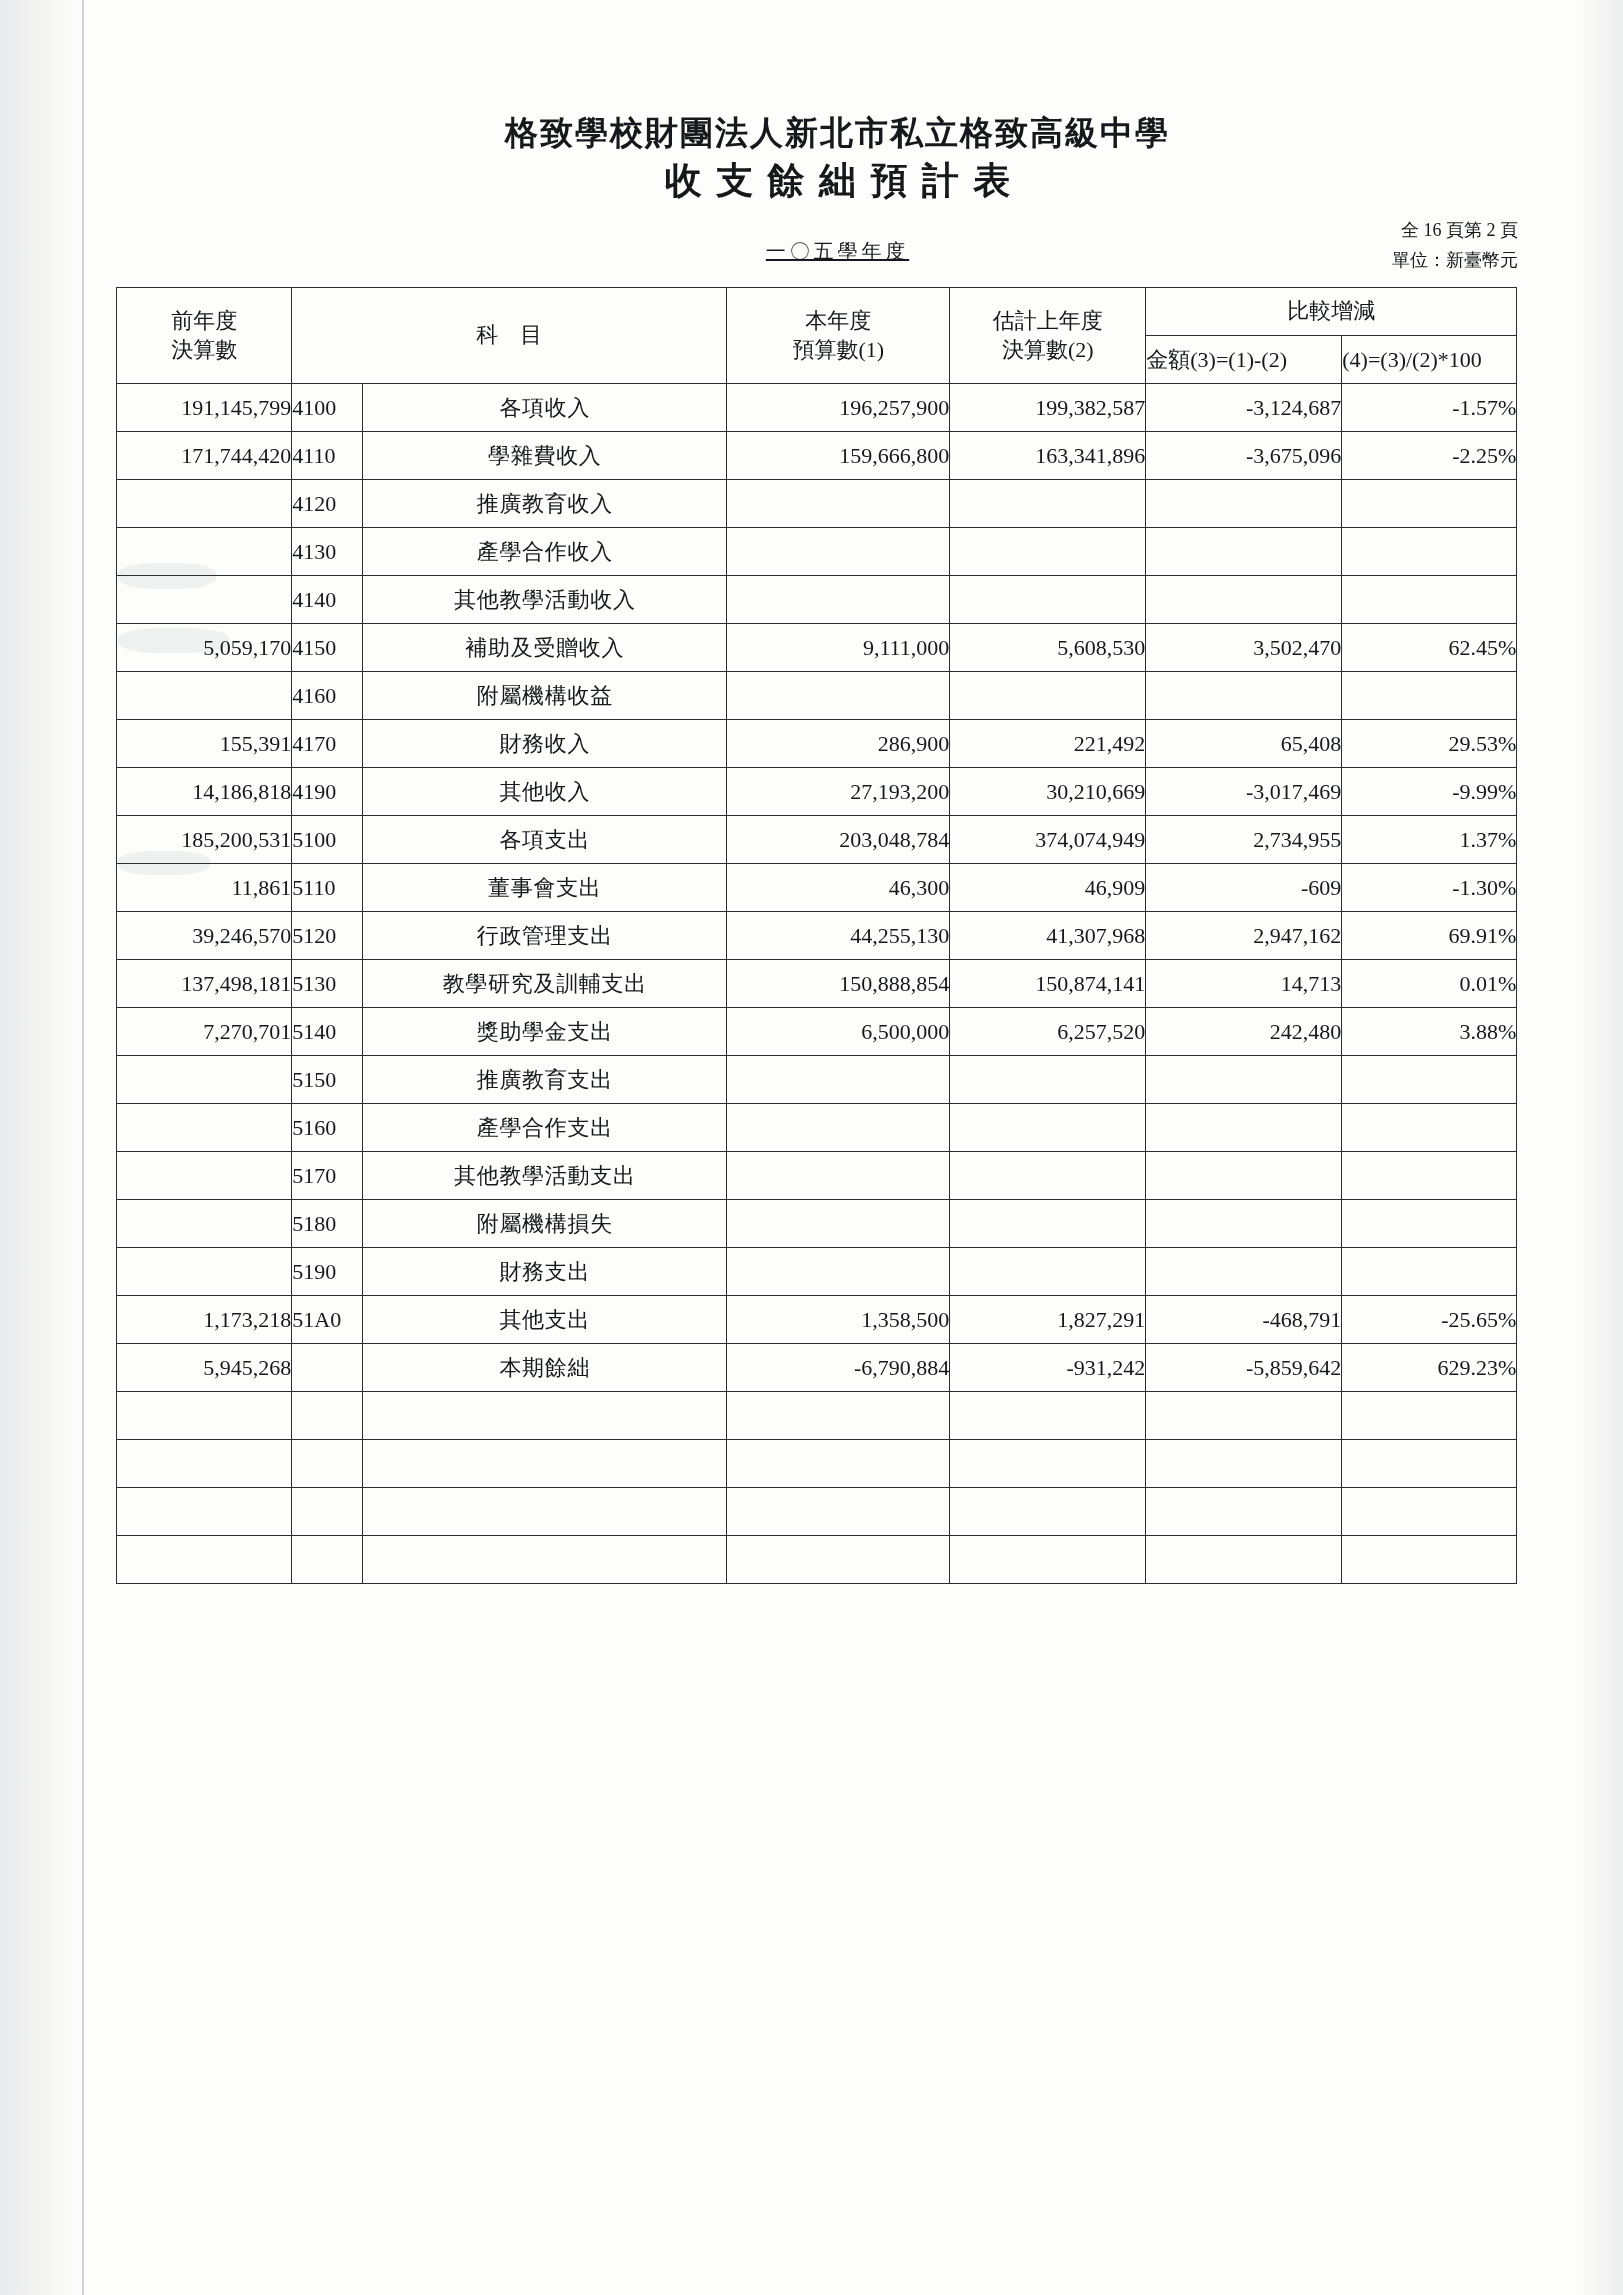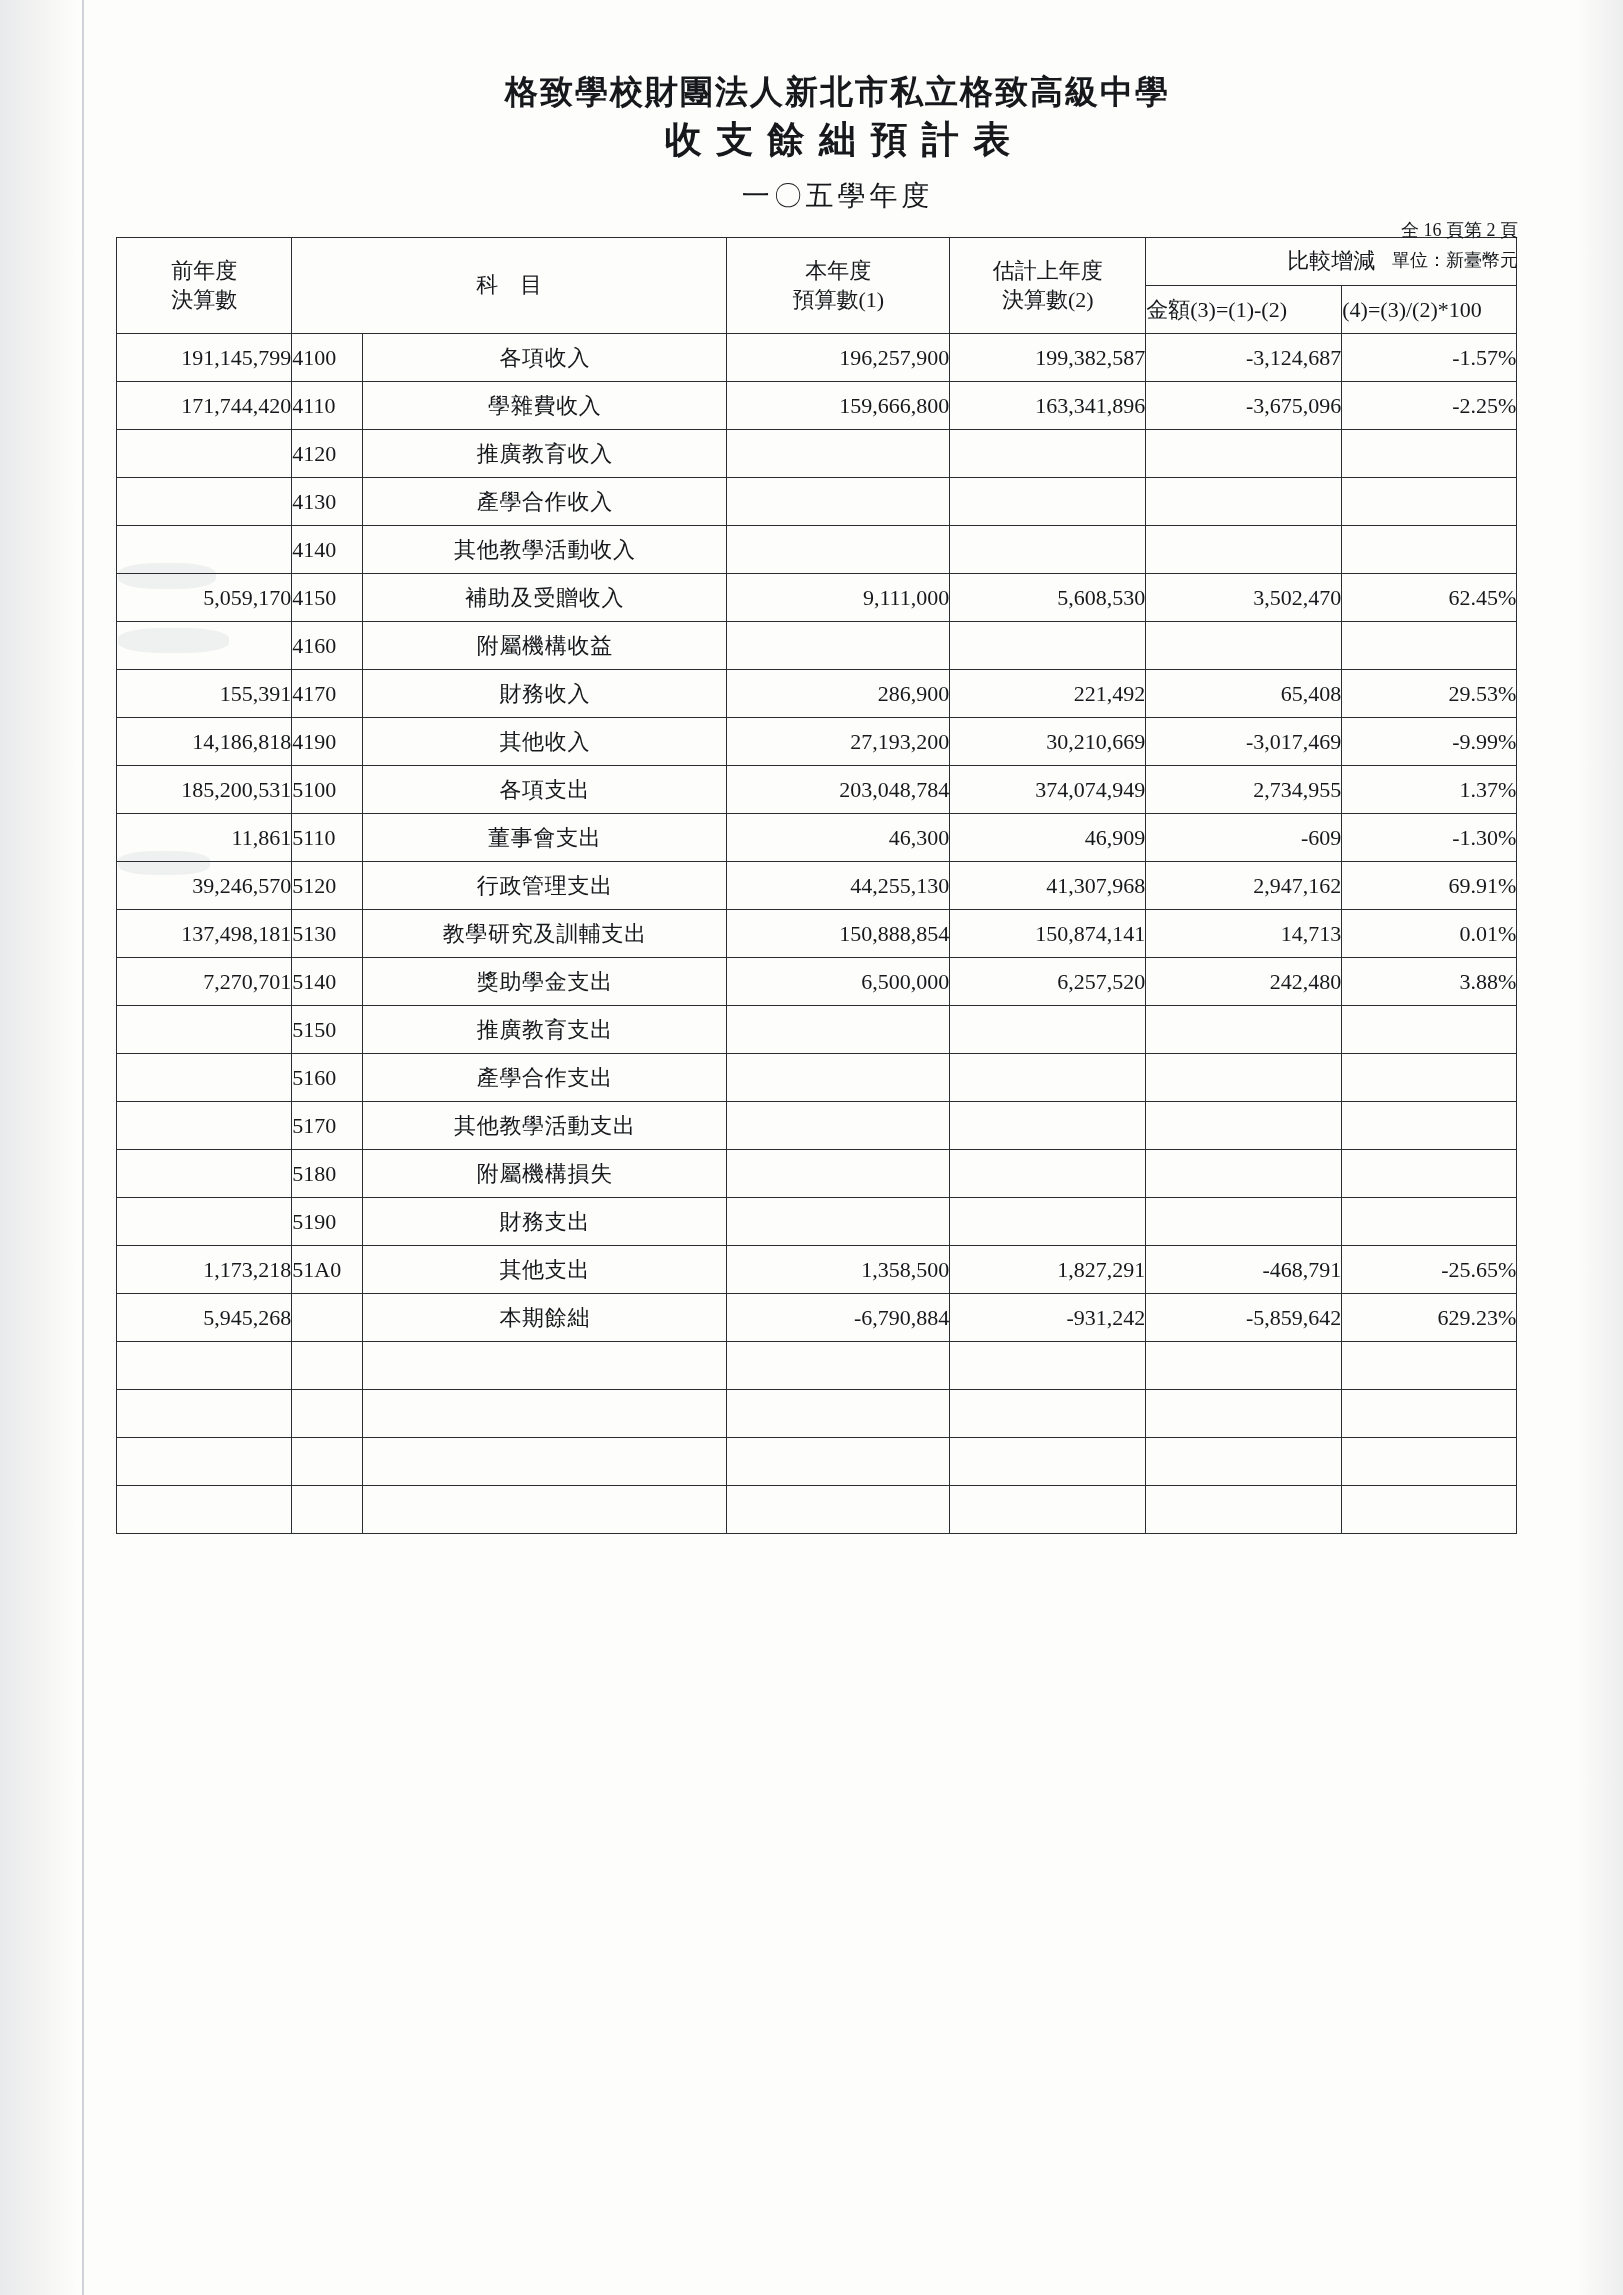--- a/index.html
+++ b/index.html
@@ -42,37 +42,38 @@
   .content {
     position: absolute;
     left: 98px;
     top: 0;
     width: 1479px;
   }
 
   
   .doc-header {
     text-align: center;
-    padding-top: 70px;
+    padding-top: 111px;
   }
   .org-title {
     font-size: 33px;
     letter-spacing: 2px;
     font-weight: 600;
   }
   .doc-title {
     font-size: 37px;
     letter-spacing: 14.4px;
     font-weight: 700;
     padding-left: 14.4px;
   }
   .year-line {
-    font-size: 28px;
+    font-size: 20px;
     letter-spacing: 3.9px;
-    margin-top: 12px;
+    margin-top: 32px;
+    text-decoration: underline;
   }
   .meta-block {
     position: absolute;
     right: 59px;
     top: 216px;
     text-align: right;
     font-size: 18px;
     line-height: 1.65;
   }
 

